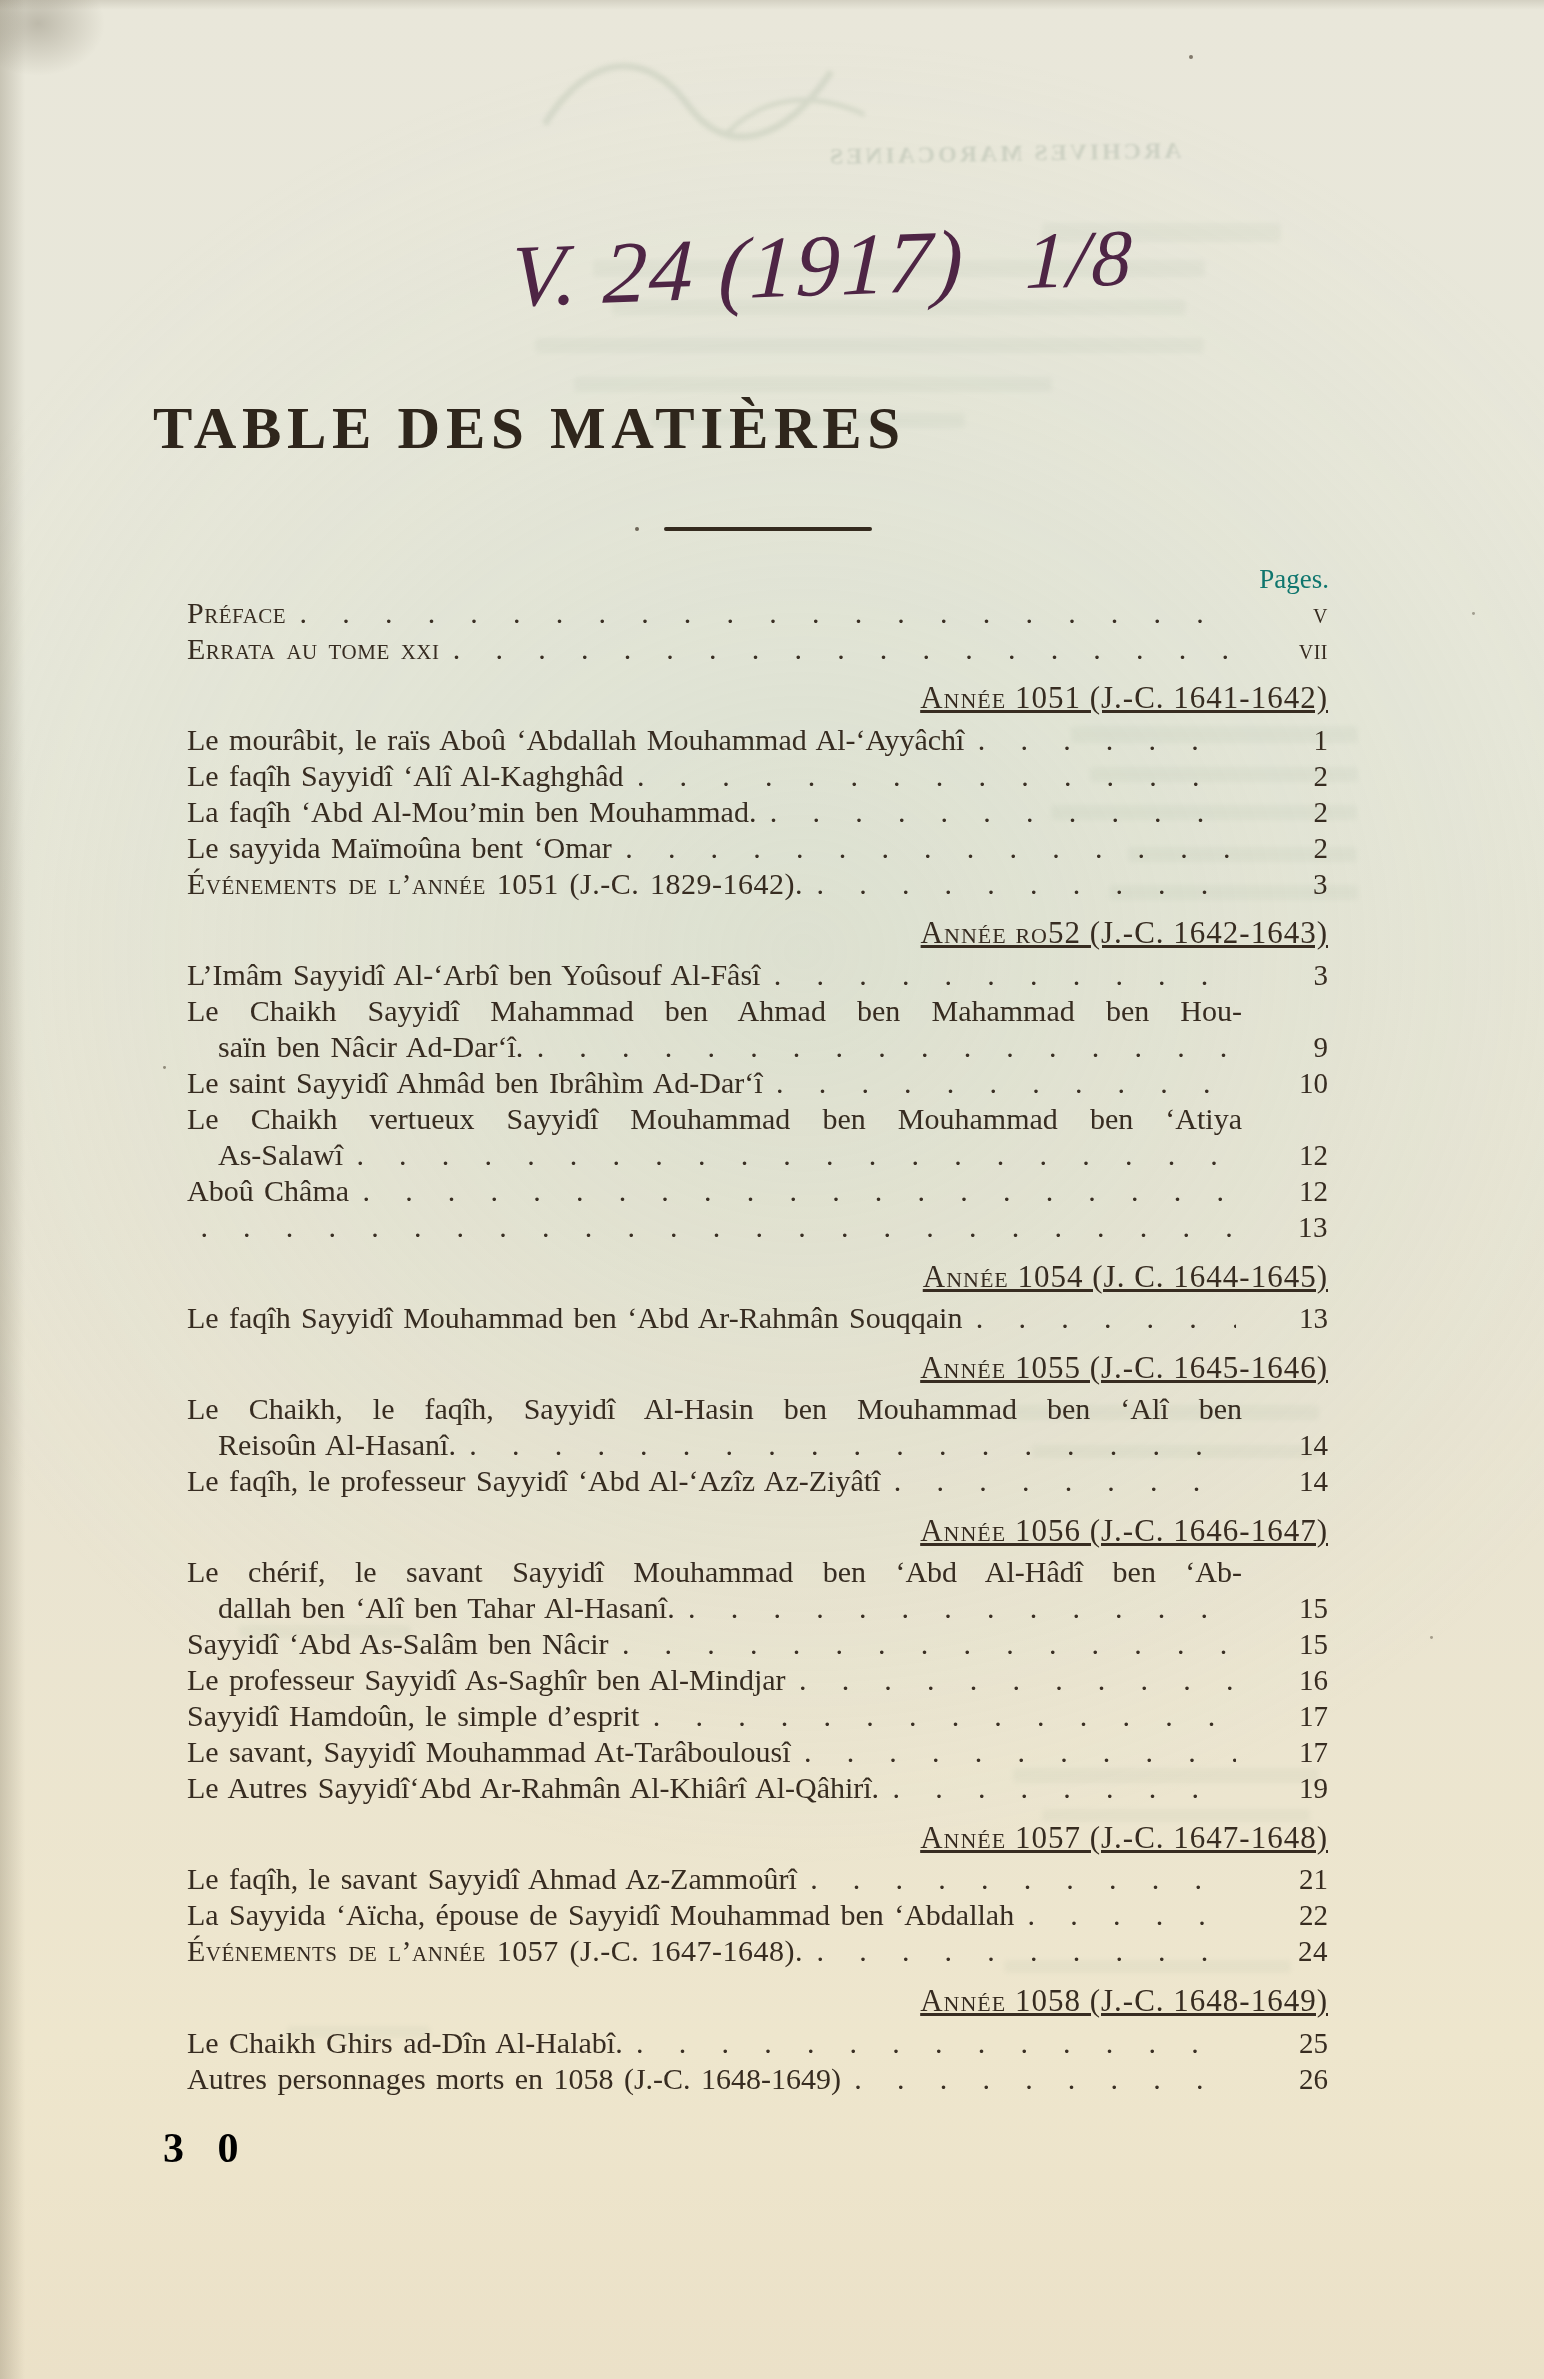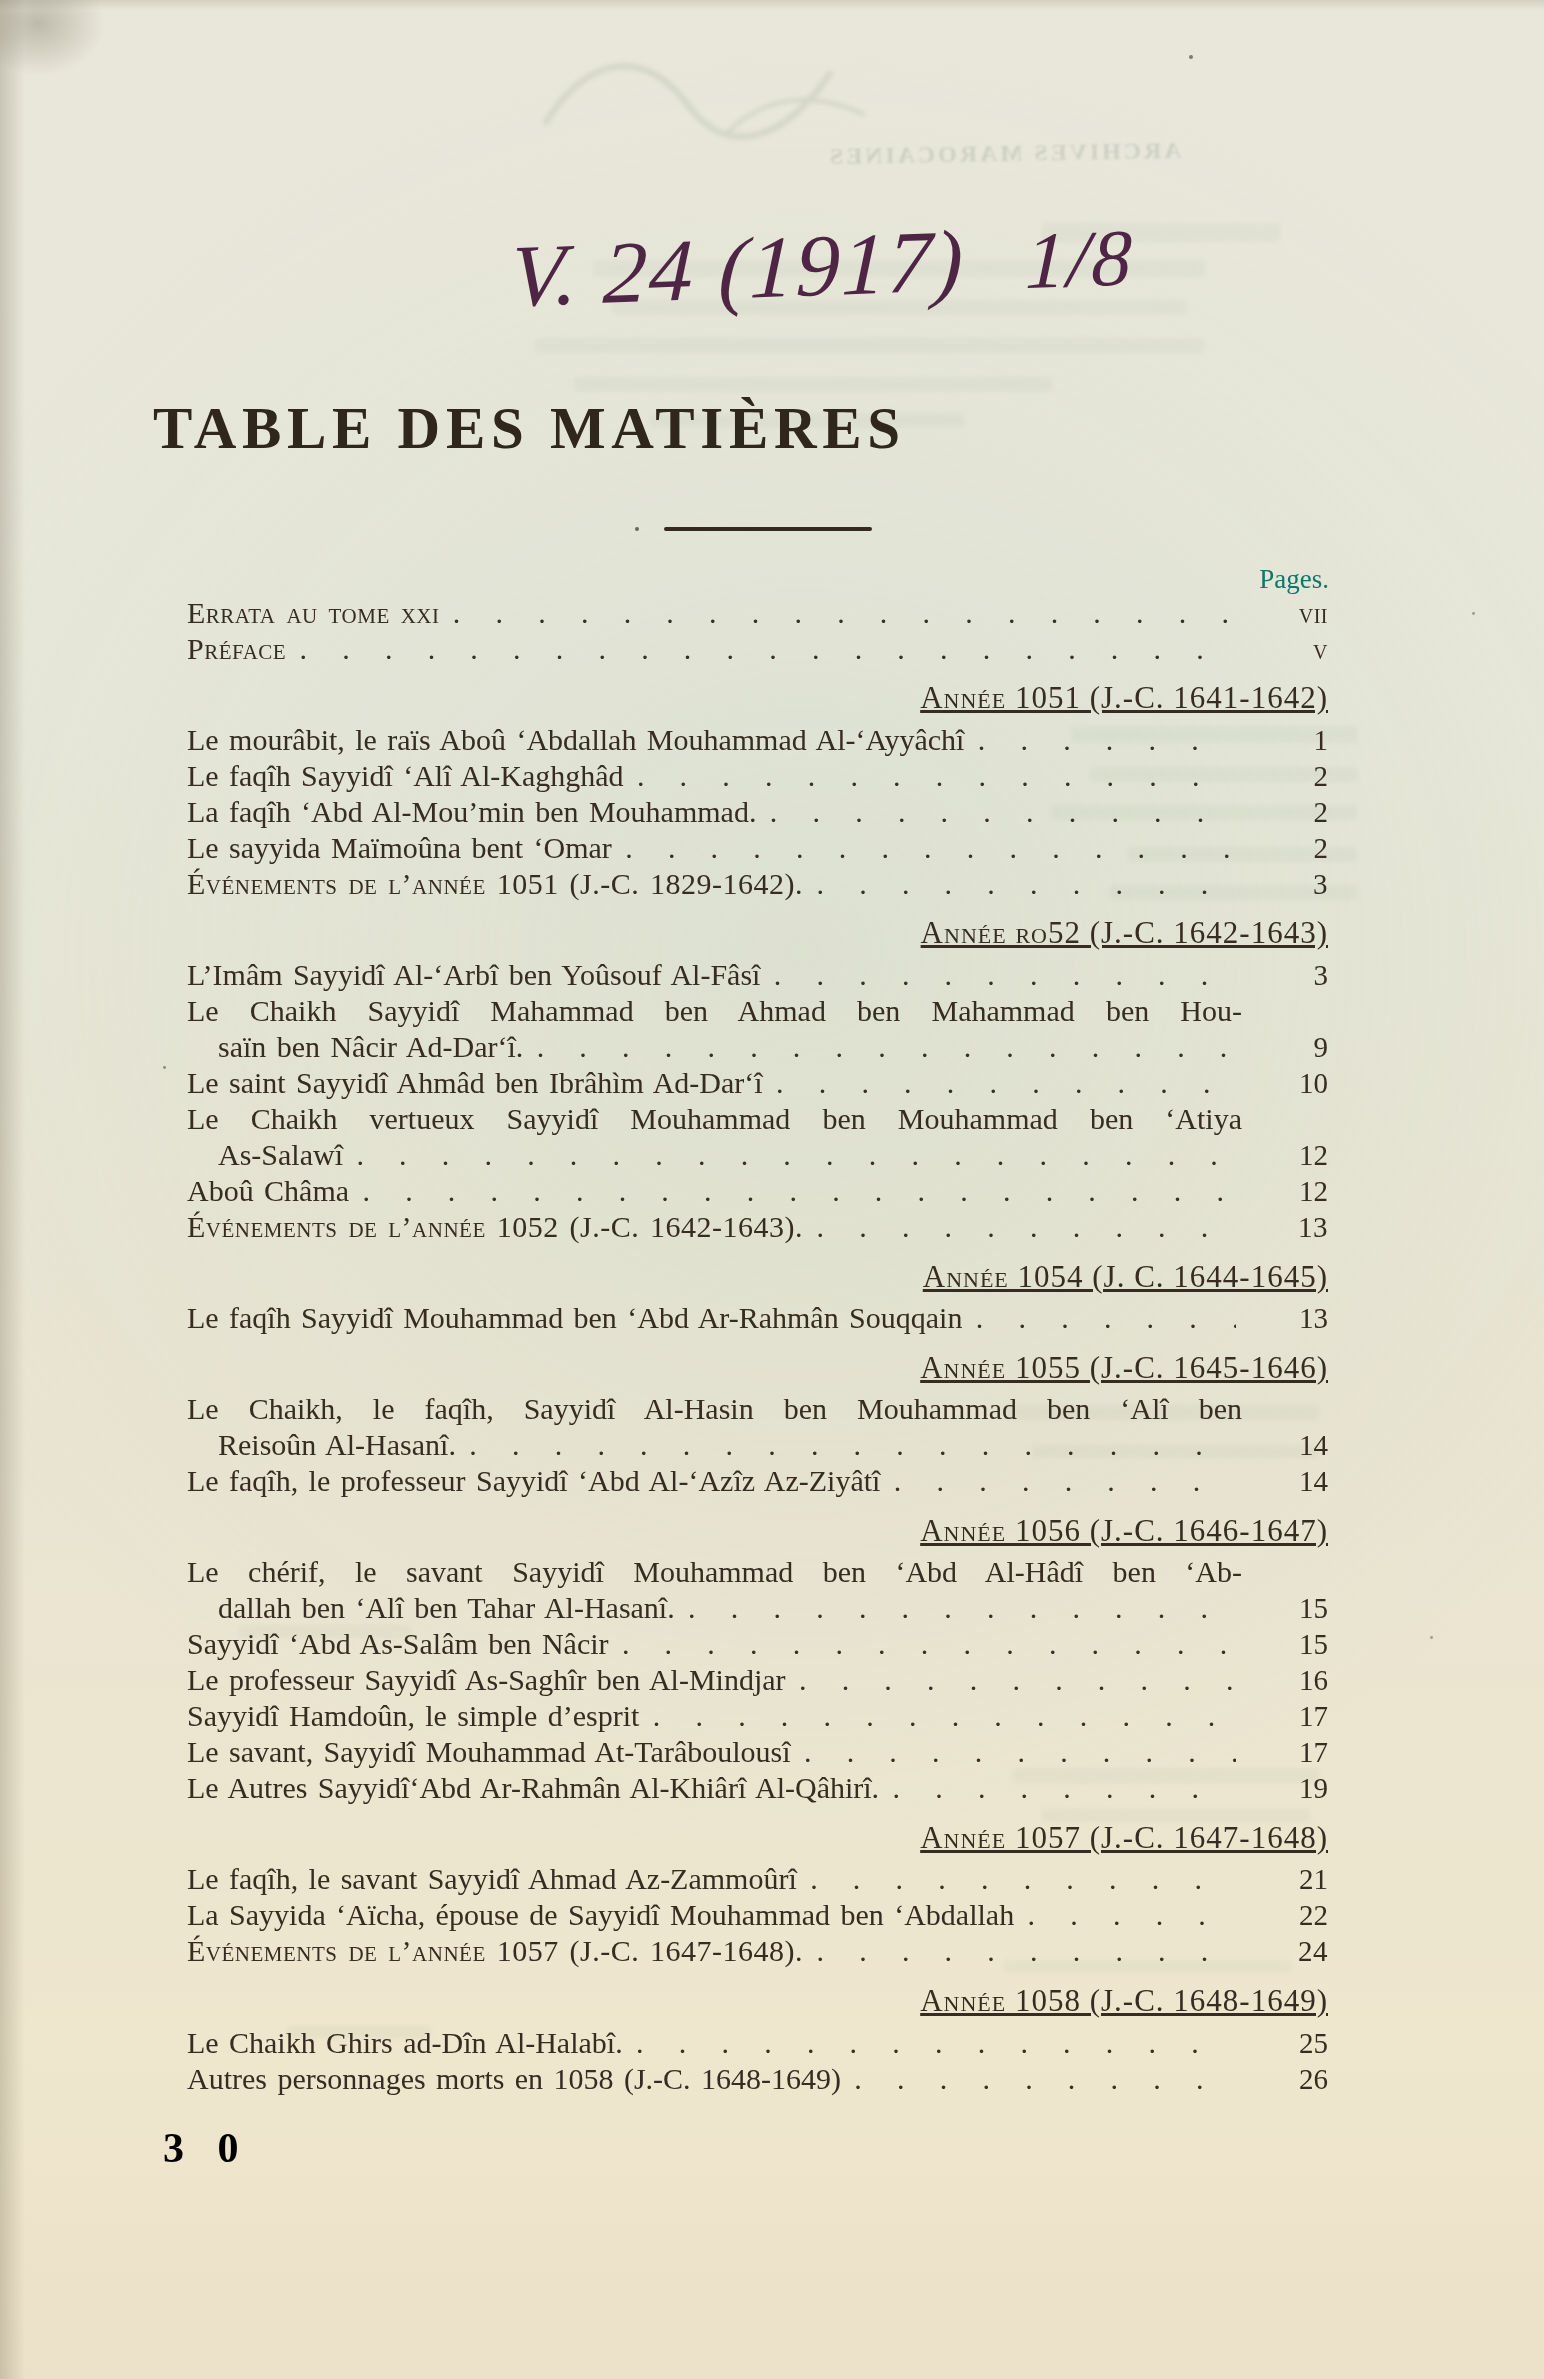--- a/index.html
+++ b/index.html
@@ -102,29 +102,29 @@
 <div class="handwriting">
   <span>V. 24 (1917)</span><span class="frac">1/8</span>
 </div>
 
 <div class="title">TABLE DES MATIÈRES</div>
 <div class="rule"></div>
 <div class="pages-label">Pages.</div>
 
 <div class="toc">
     <div class="row smallcaps">
+      <span class="txt">Préface</span>
+      <span class="leader"></span>
+      <span class="pg">v</span>
+    </div>
+    <div class="row smallcaps">
       <span class="txt">Errata au tome xxi</span>
       <span class="leader"></span>
       <span class="pg">vii</span>
     </div>
-    <div class="row smallcaps">
-      <span class="txt">Préface</span>
-      <span class="leader"></span>
-      <span class="pg">v</span>
-    </div>
     <div class="heading">Année 1051 (J.-C. 1641-1642)</div>
     <div class="row">
       <span class="txt">Le mourâbit, le raïs Aboû ‘Abdallah Mouhammad Al-‘Ayyâchî</span>
       <span class="leader"></span>
       <span class="pg">1</span>
     </div>
     <div class="row">
       <span class="txt">Le faqîh Sayyidî ‘Alî Al-Kaghghâd</span>
       <span class="leader"></span>
       <span class="pg">2</span>
@@ -166,21 +166,20 @@
       <span class="txt">As-Salawî</span>
       <span class="leader"></span>
       <span class="pg">12</span>
     </div>
     <div class="row">
       <span class="txt">Aboû Châma</span>
       <span class="leader"></span>
       <span class="pg">12</span>
     </div>
     <div class="row smallcaps">
-      <span class="txt">Événements de l’année 1052 (J.-C. 1642-1643).</span>
       <span class="leader"></span>
       <span class="pg">13</span>
     </div>
     <div class="heading">Année 1054 (J. C. 1644-1645)</div>
     <div class="row">
       <span class="txt">Le faqîh Sayyidî Mouhammad ben ‘Abd Ar-Rahmân Souqqain</span>
       <span class="leader"></span>
       <span class="pg">13</span>
     </div>
     <div class="heading">Année 1055 (J.-C. 1645-1646)</div>

